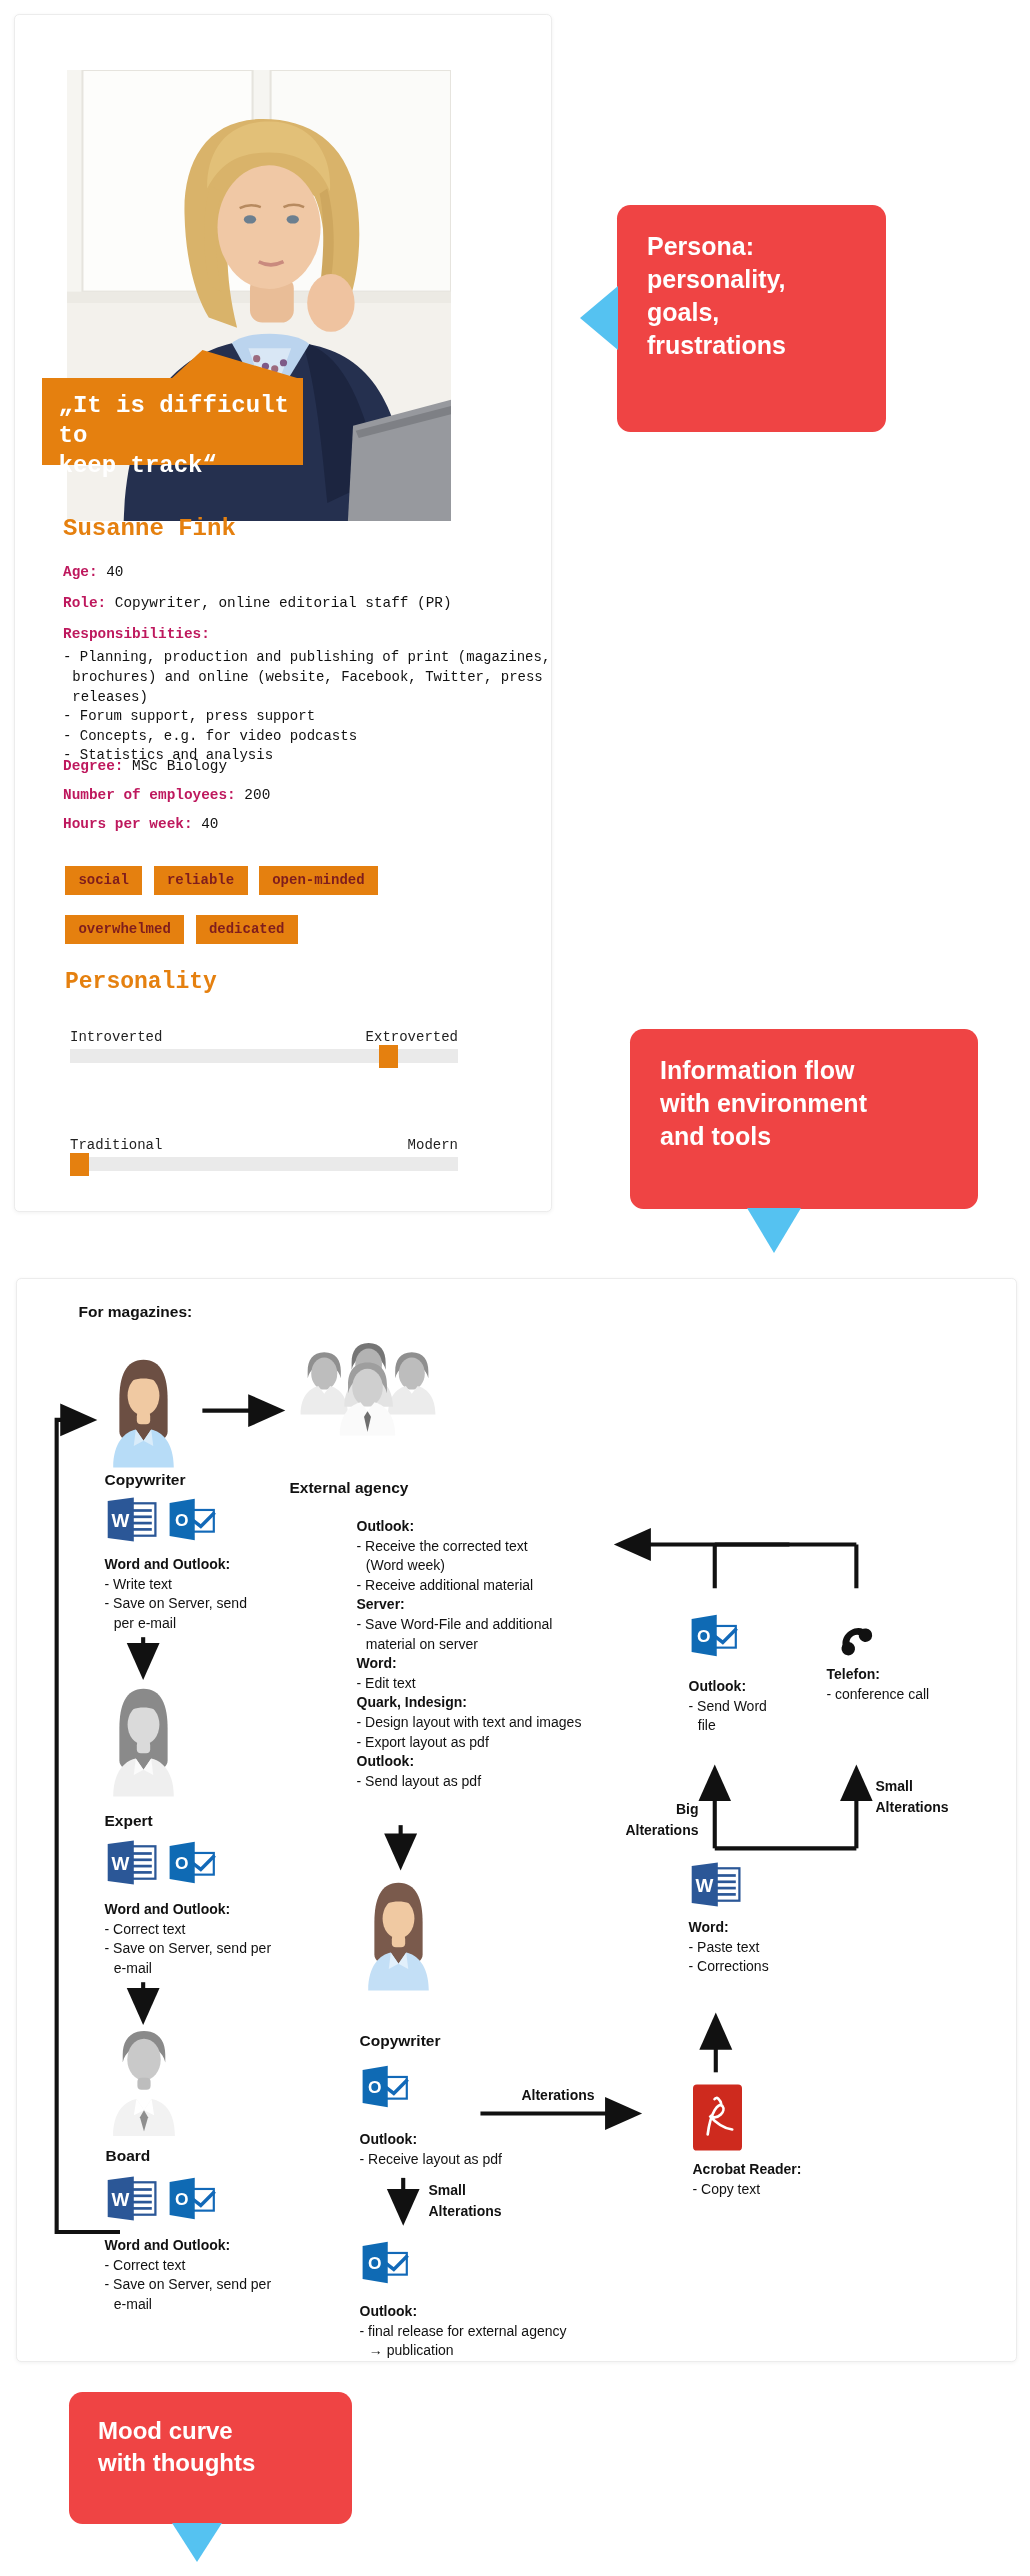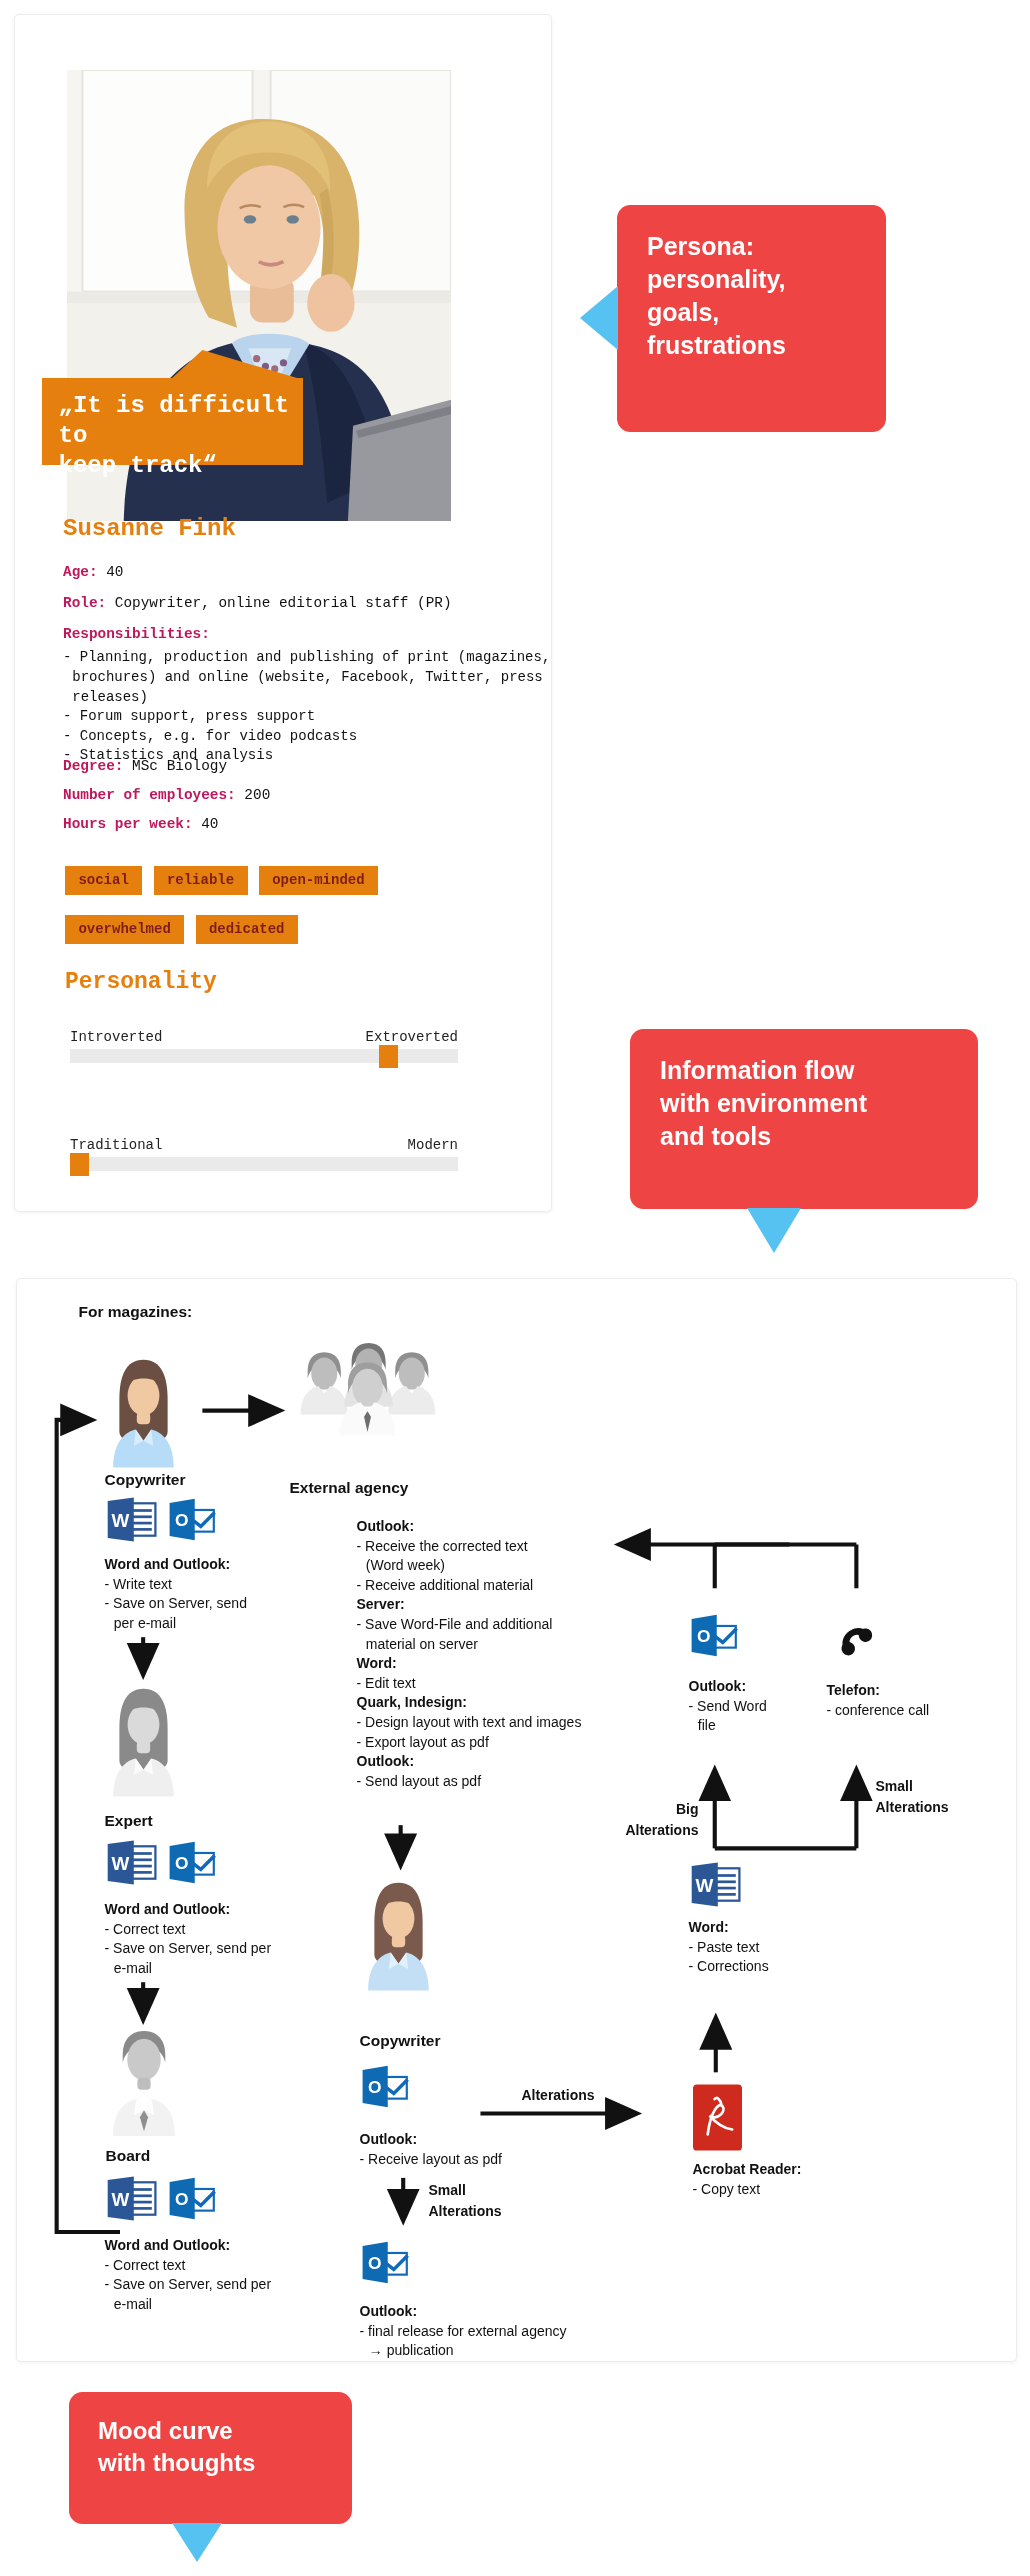--- a/index.html
+++ b/index.html
@@ -400,21 +400,21 @@
       <div class="fb-line">- Send Word</div>
       <div class="fb-line ind">file</div>
     </div>
   <div class="abs" id="ic-phone" style="left:810px;top:331px;"><svg width="52" height="54" viewBox="0 0 100 100">
   <g transform="rotate(-38 50 50)" fill="#111">
    <path d="M22,62 C22,28 78,28 78,62 L64,62 C64,44 36,44 36,62 Z"></path>
    <circle cx="29" cy="62" r="13"></circle>
           <circle cx="71" cy="62" r="13"></circle>
         </g>
       </svg></div>
-  <div class="abs" id="blk-telefon" style="left:810px;top:402px;">
+  <div class="abs" id="blk-telefon" style="left:810px;top:386px;">
       <div class="fb-title">Telefon:</div>
       <div class="fb-line">- conference call</div>
     </div>
 
   <div class="abs alt-label" id="lbl-big" style="left:587px;top:520px;width:95px;text-align:right;">
       <div>Big</div>
       <div>Alterations</div>
     </div>
   <div class="abs alt-label" id="lbl-small" style="left:859px;top:497px;">
       <div>Small</div>

